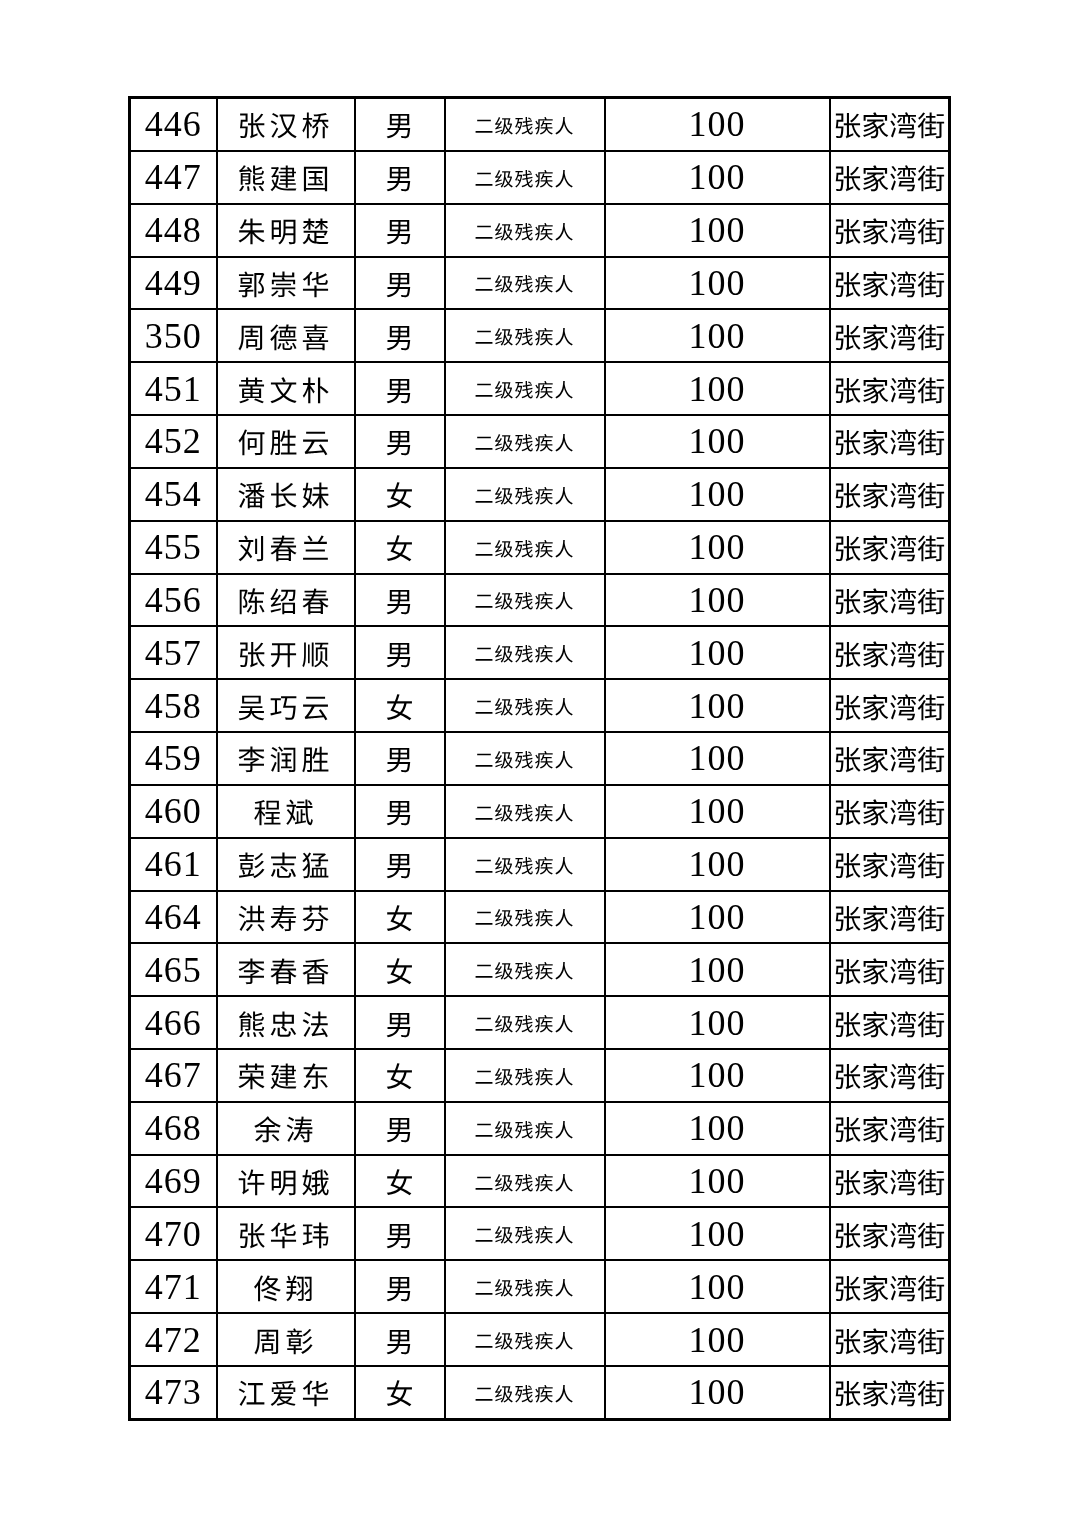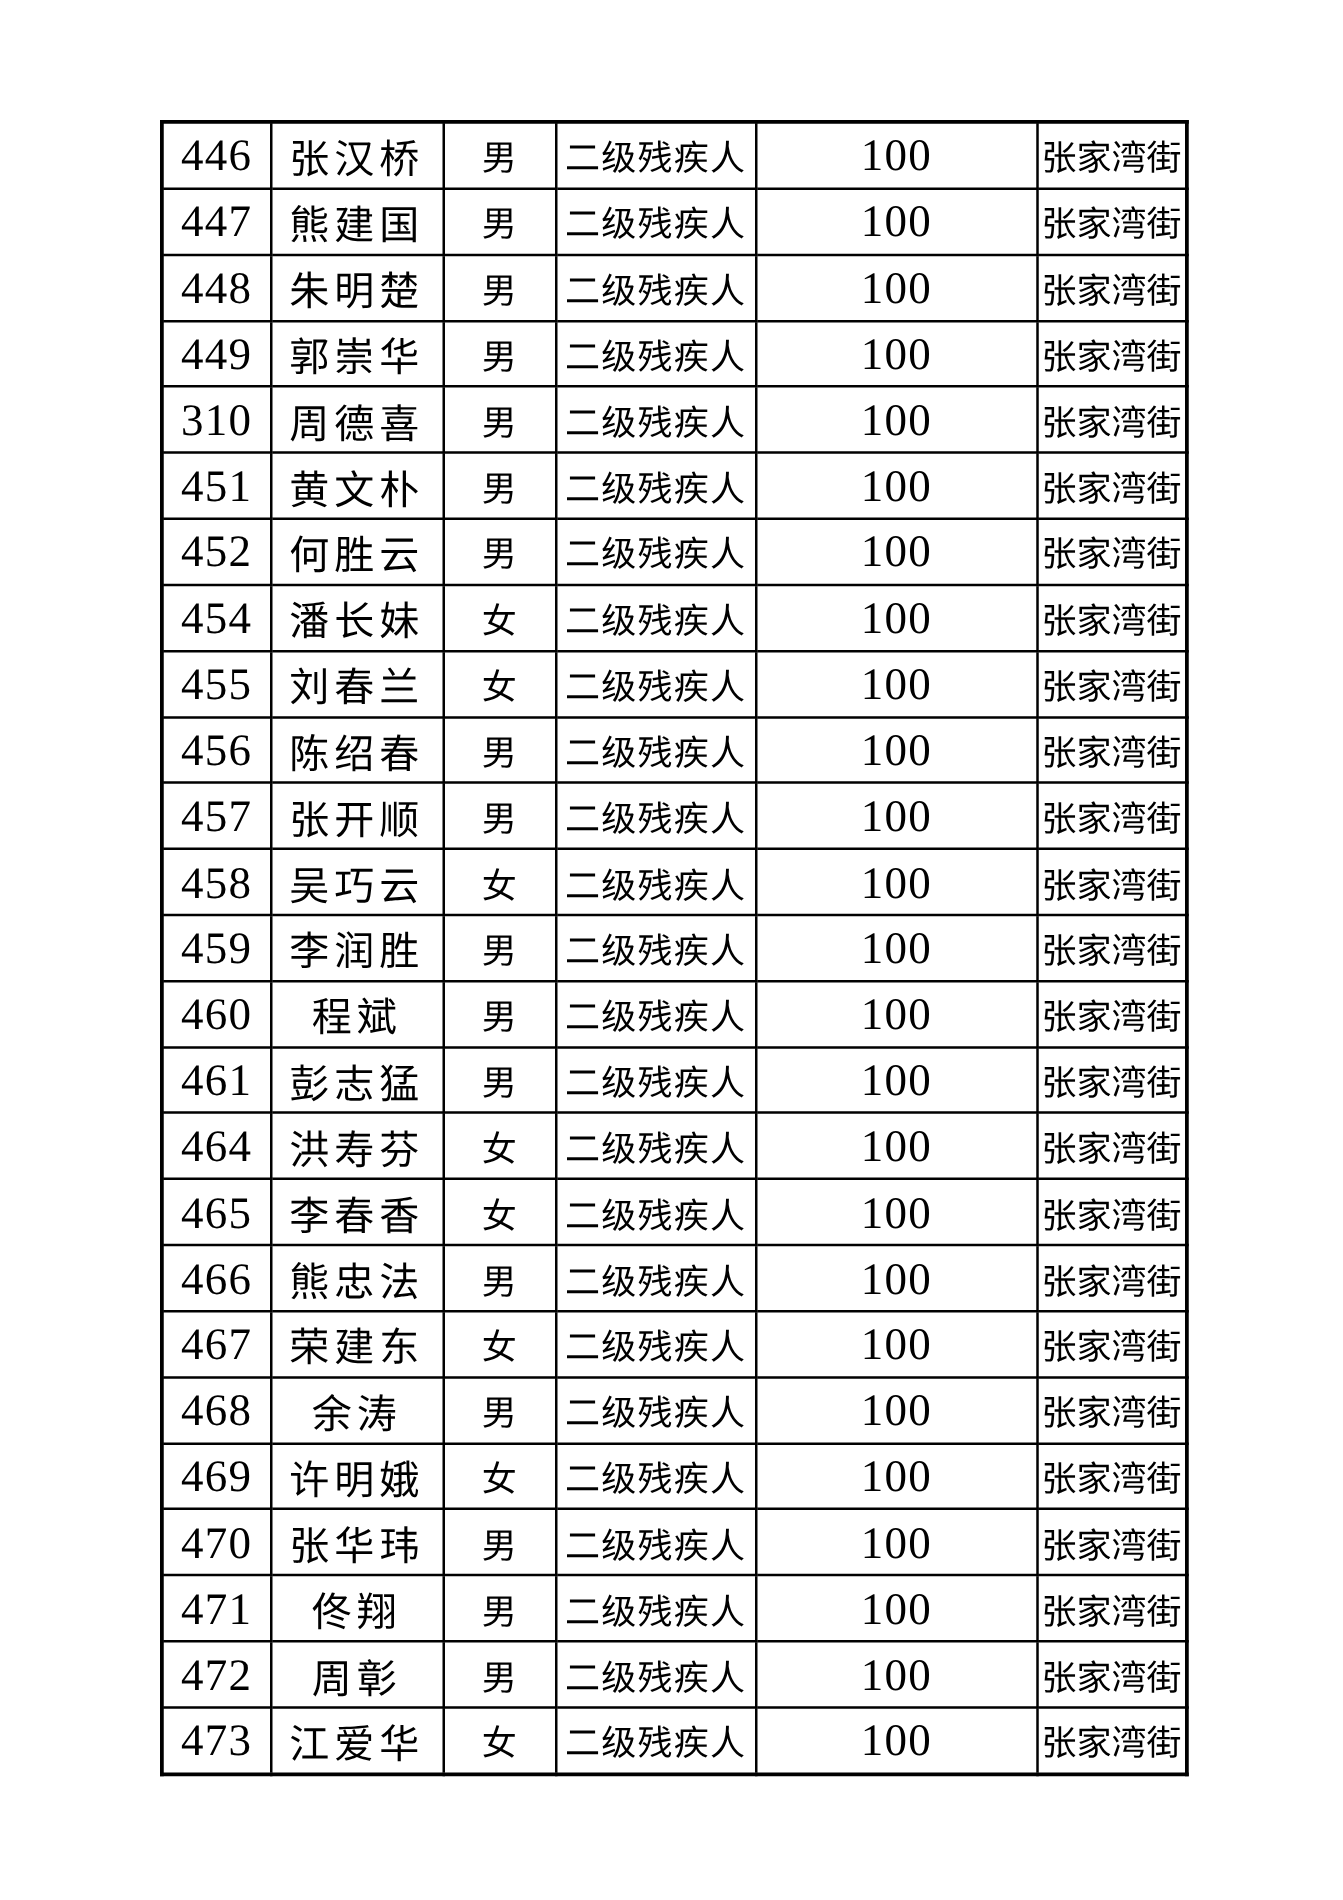--- a/index.html
+++ b/index.html
@@ -33,28 +33,28 @@
     font-family: "Liberation Serif", "DejaVu Serif", serif;
     white-space: nowrap;
     overflow: hidden;
   }
   .roster td.col-no,
   .roster td.col-amount {
     font-size: 36px;
     letter-spacing: 1px;
   }
   .roster td.col-name {
-    font-size: 32px;
+    font-size: 28px;
     letter-spacing: 4px;
   }
   .roster td.col-gender {
     font-size: 28px;
   }
   .roster td.col-category {
-    font-size: 28px;
+    font-size: 19px;
     letter-spacing: 1px;
   }
   .roster td.col-street {
     font-size: 28px;
     letter-spacing: 0;
   }
 </style>
 </head>
 <body>
 
@@ -95,21 +95,21 @@
         </tr>
         <tr>
           <td class="col-no">449</td>
           <td class="col-name">郭崇华</td>
           <td class="col-gender">男</td>
           <td class="col-category">二级残疾人</td>
           <td class="col-amount">100</td>
           <td class="col-street">张家湾街</td>
         </tr>
         <tr>
-          <td class="col-no">310</td>
+          <td class="col-no">350</td>
           <td class="col-name">周德喜</td>
           <td class="col-gender">男</td>
           <td class="col-category">二级残疾人</td>
           <td class="col-amount">100</td>
           <td class="col-street">张家湾街</td>
         </tr>
         <tr>
           <td class="col-no">451</td>
           <td class="col-name">黄文朴</td>
           <td class="col-gender">男</td>

